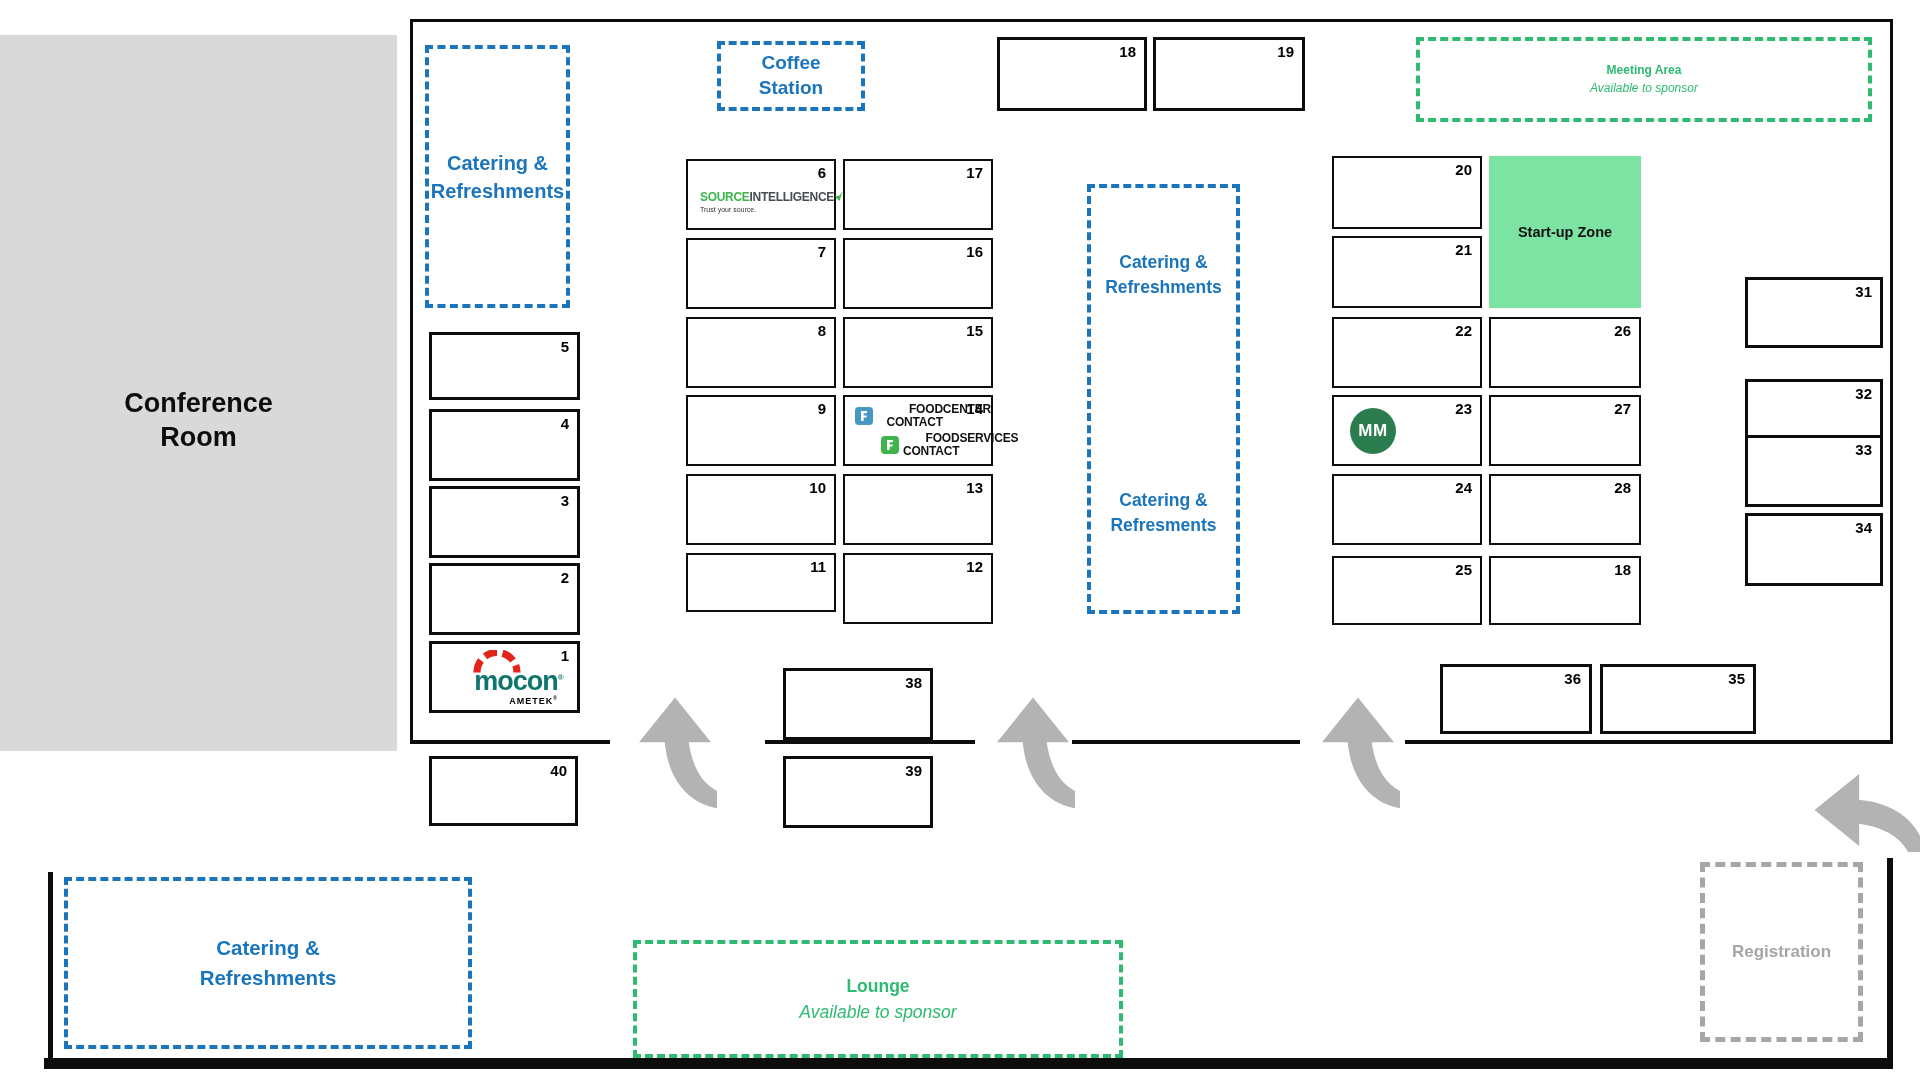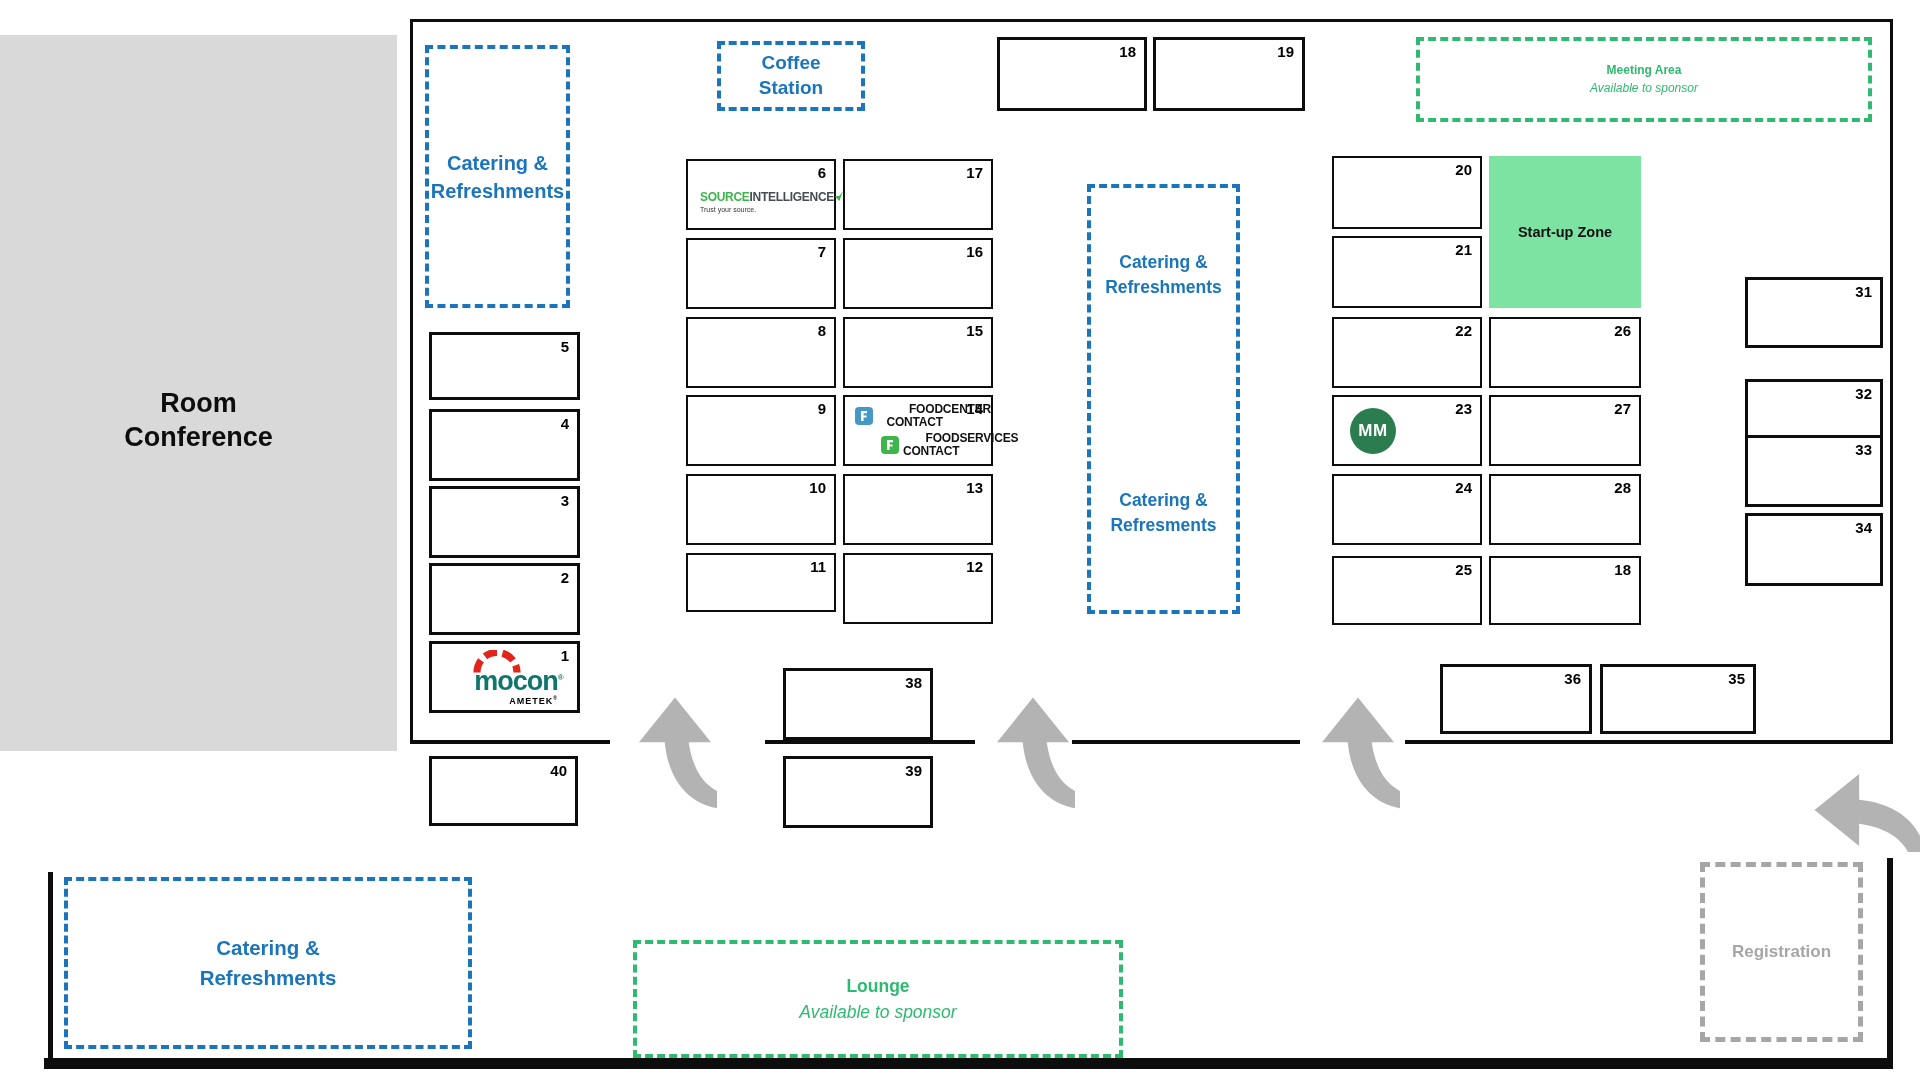--- a/index.html
+++ b/index.html
@@ -74,22 +74,22 @@
   
   .arrow{position:absolute;width:100px;height:120px;z-index:5;}
   .arrow svg{display:block;}
   .arrow-left svg{transform:scaleY(-1) rotate(-90deg);}
 </style>
 </head>
 <body>
 
 <div class="abs conference-room">
   <div class="abs room-label">
+    <div>Conference</div>
     <div>Room</div>
-    <div>Conference</div>
   </div>
 </div>
 
 <div class="abs hall"></div>
 
 <div class="abs wall" style="left:410px;top:740px;width:200px;height:4px;"></div>
 <div class="abs wall" style="left:765px;top:740px;width:210px;height:4px;"></div>
 <div class="abs wall" style="left:1072px;top:740px;width:228px;height:4px;"></div>
 <div class="abs wall" style="left:1405px;top:740px;width:488px;height:4px;"></div>
 

